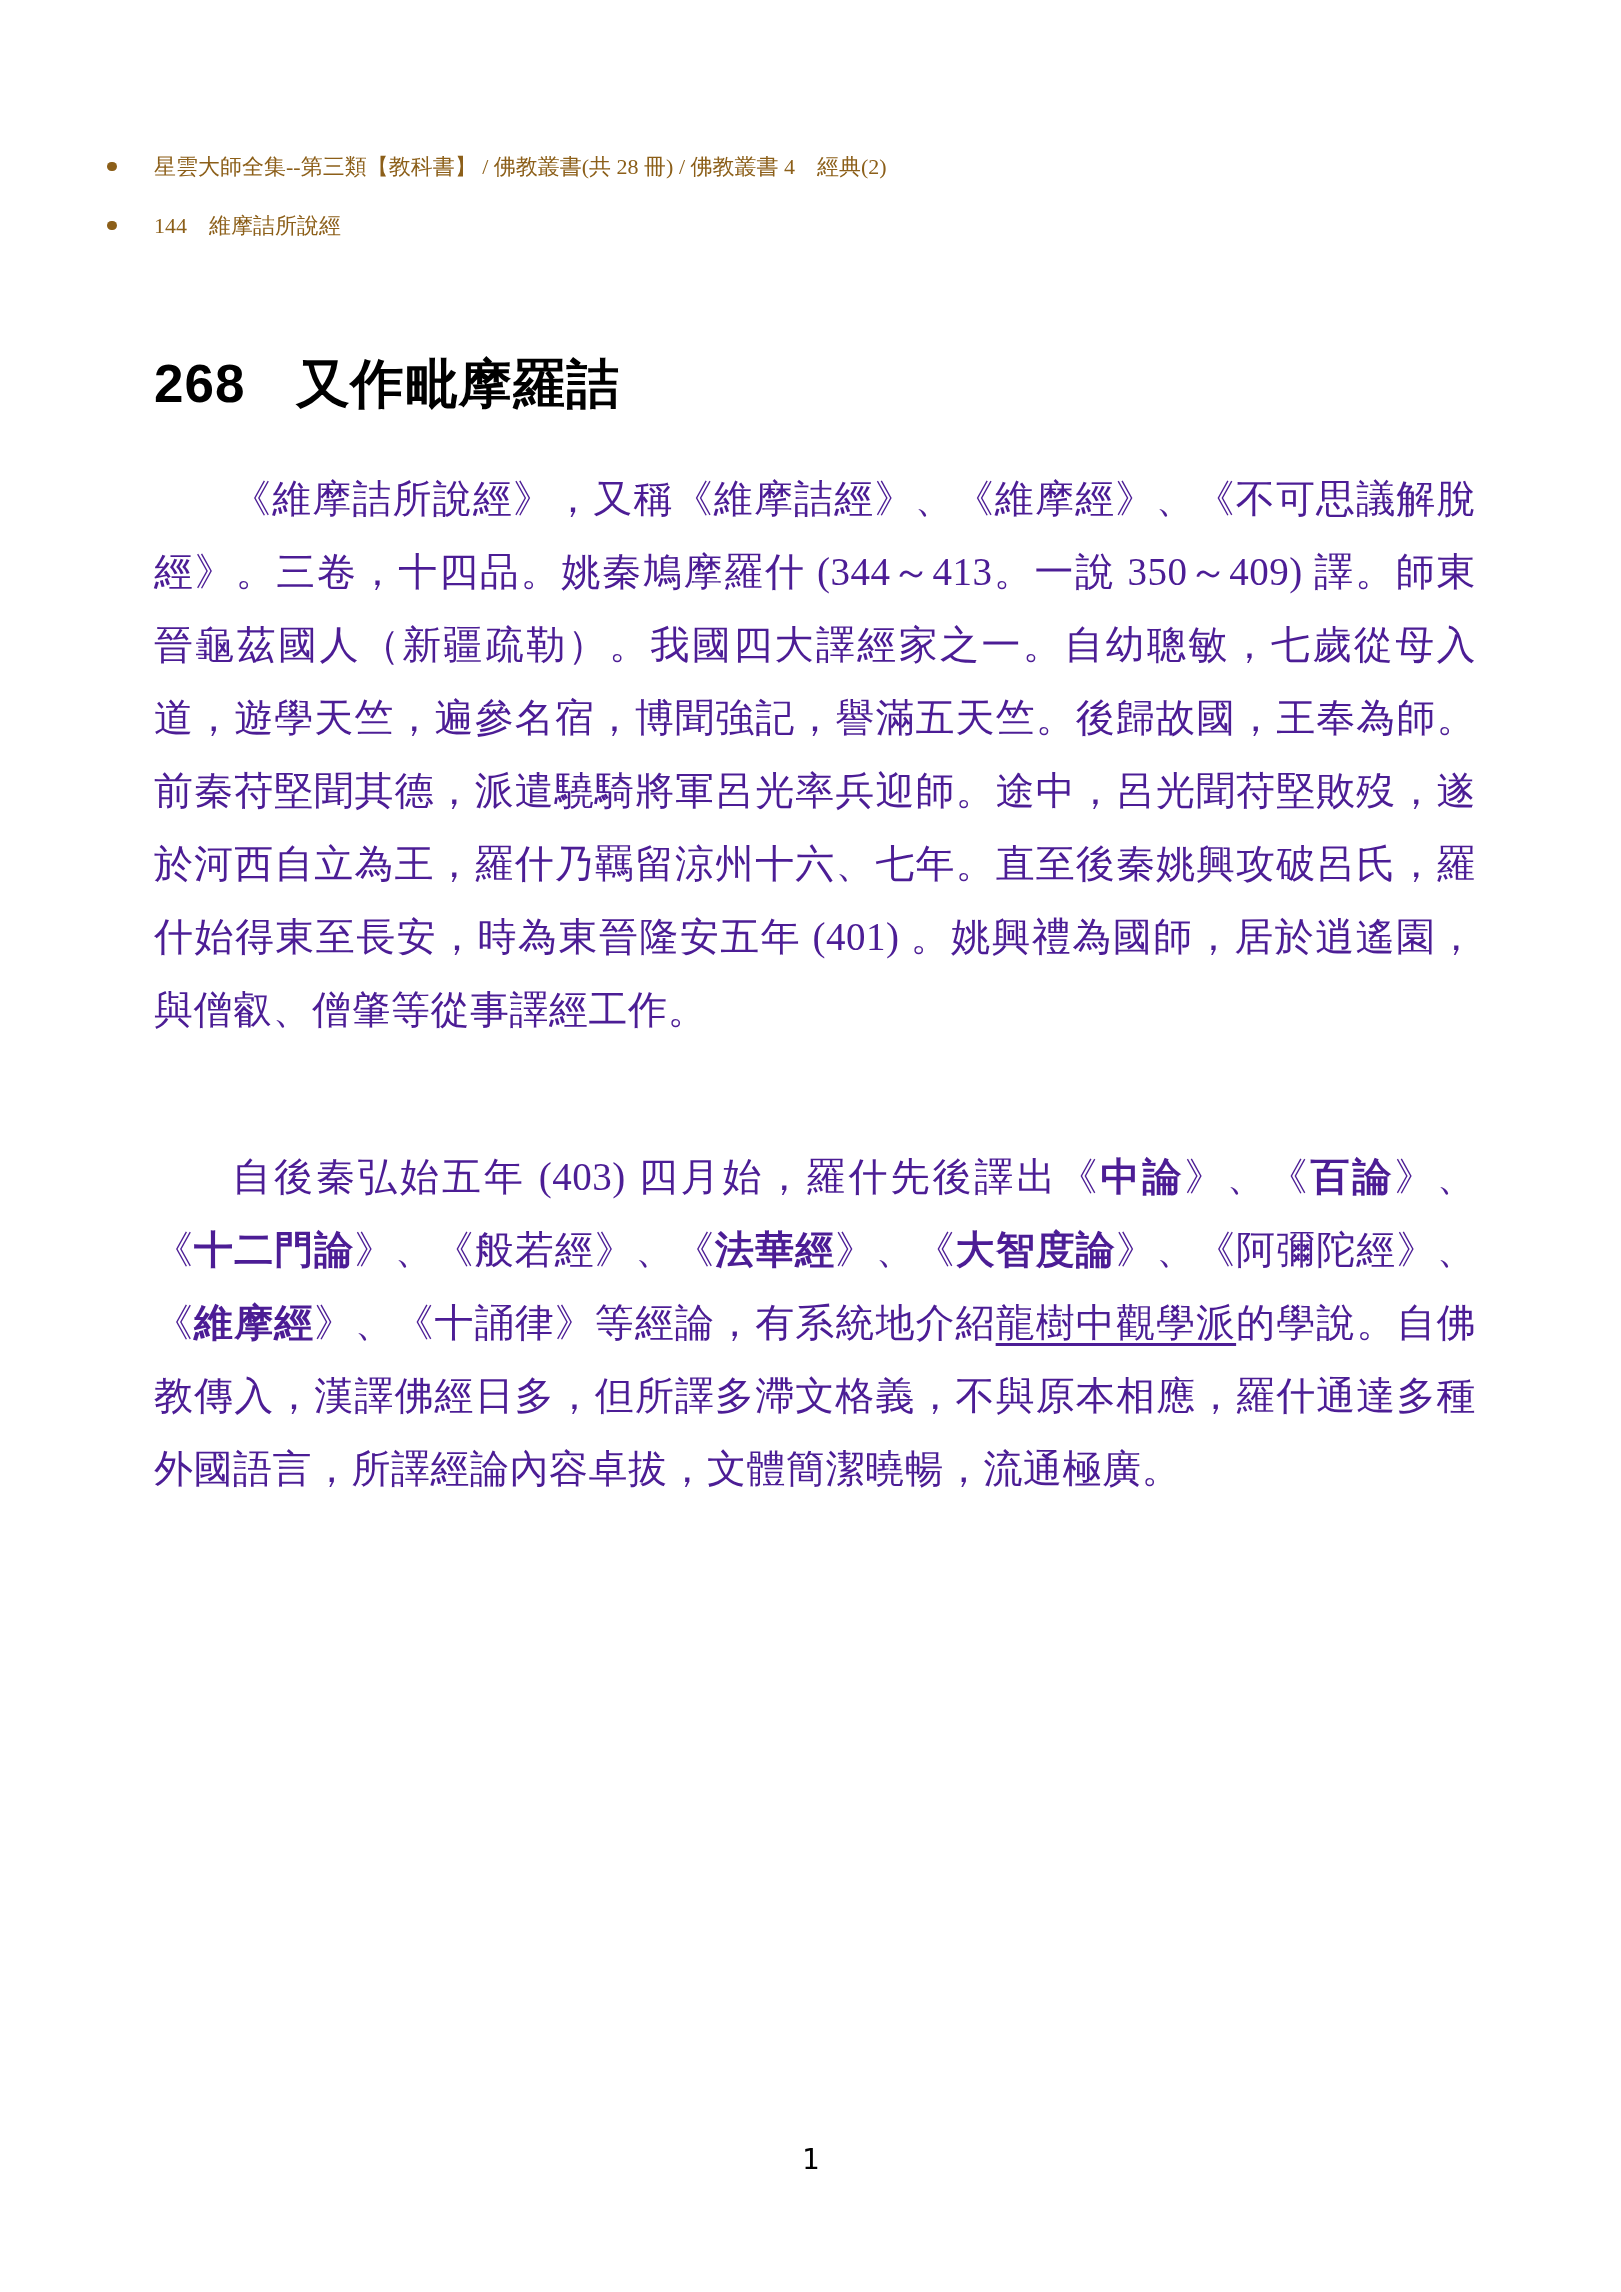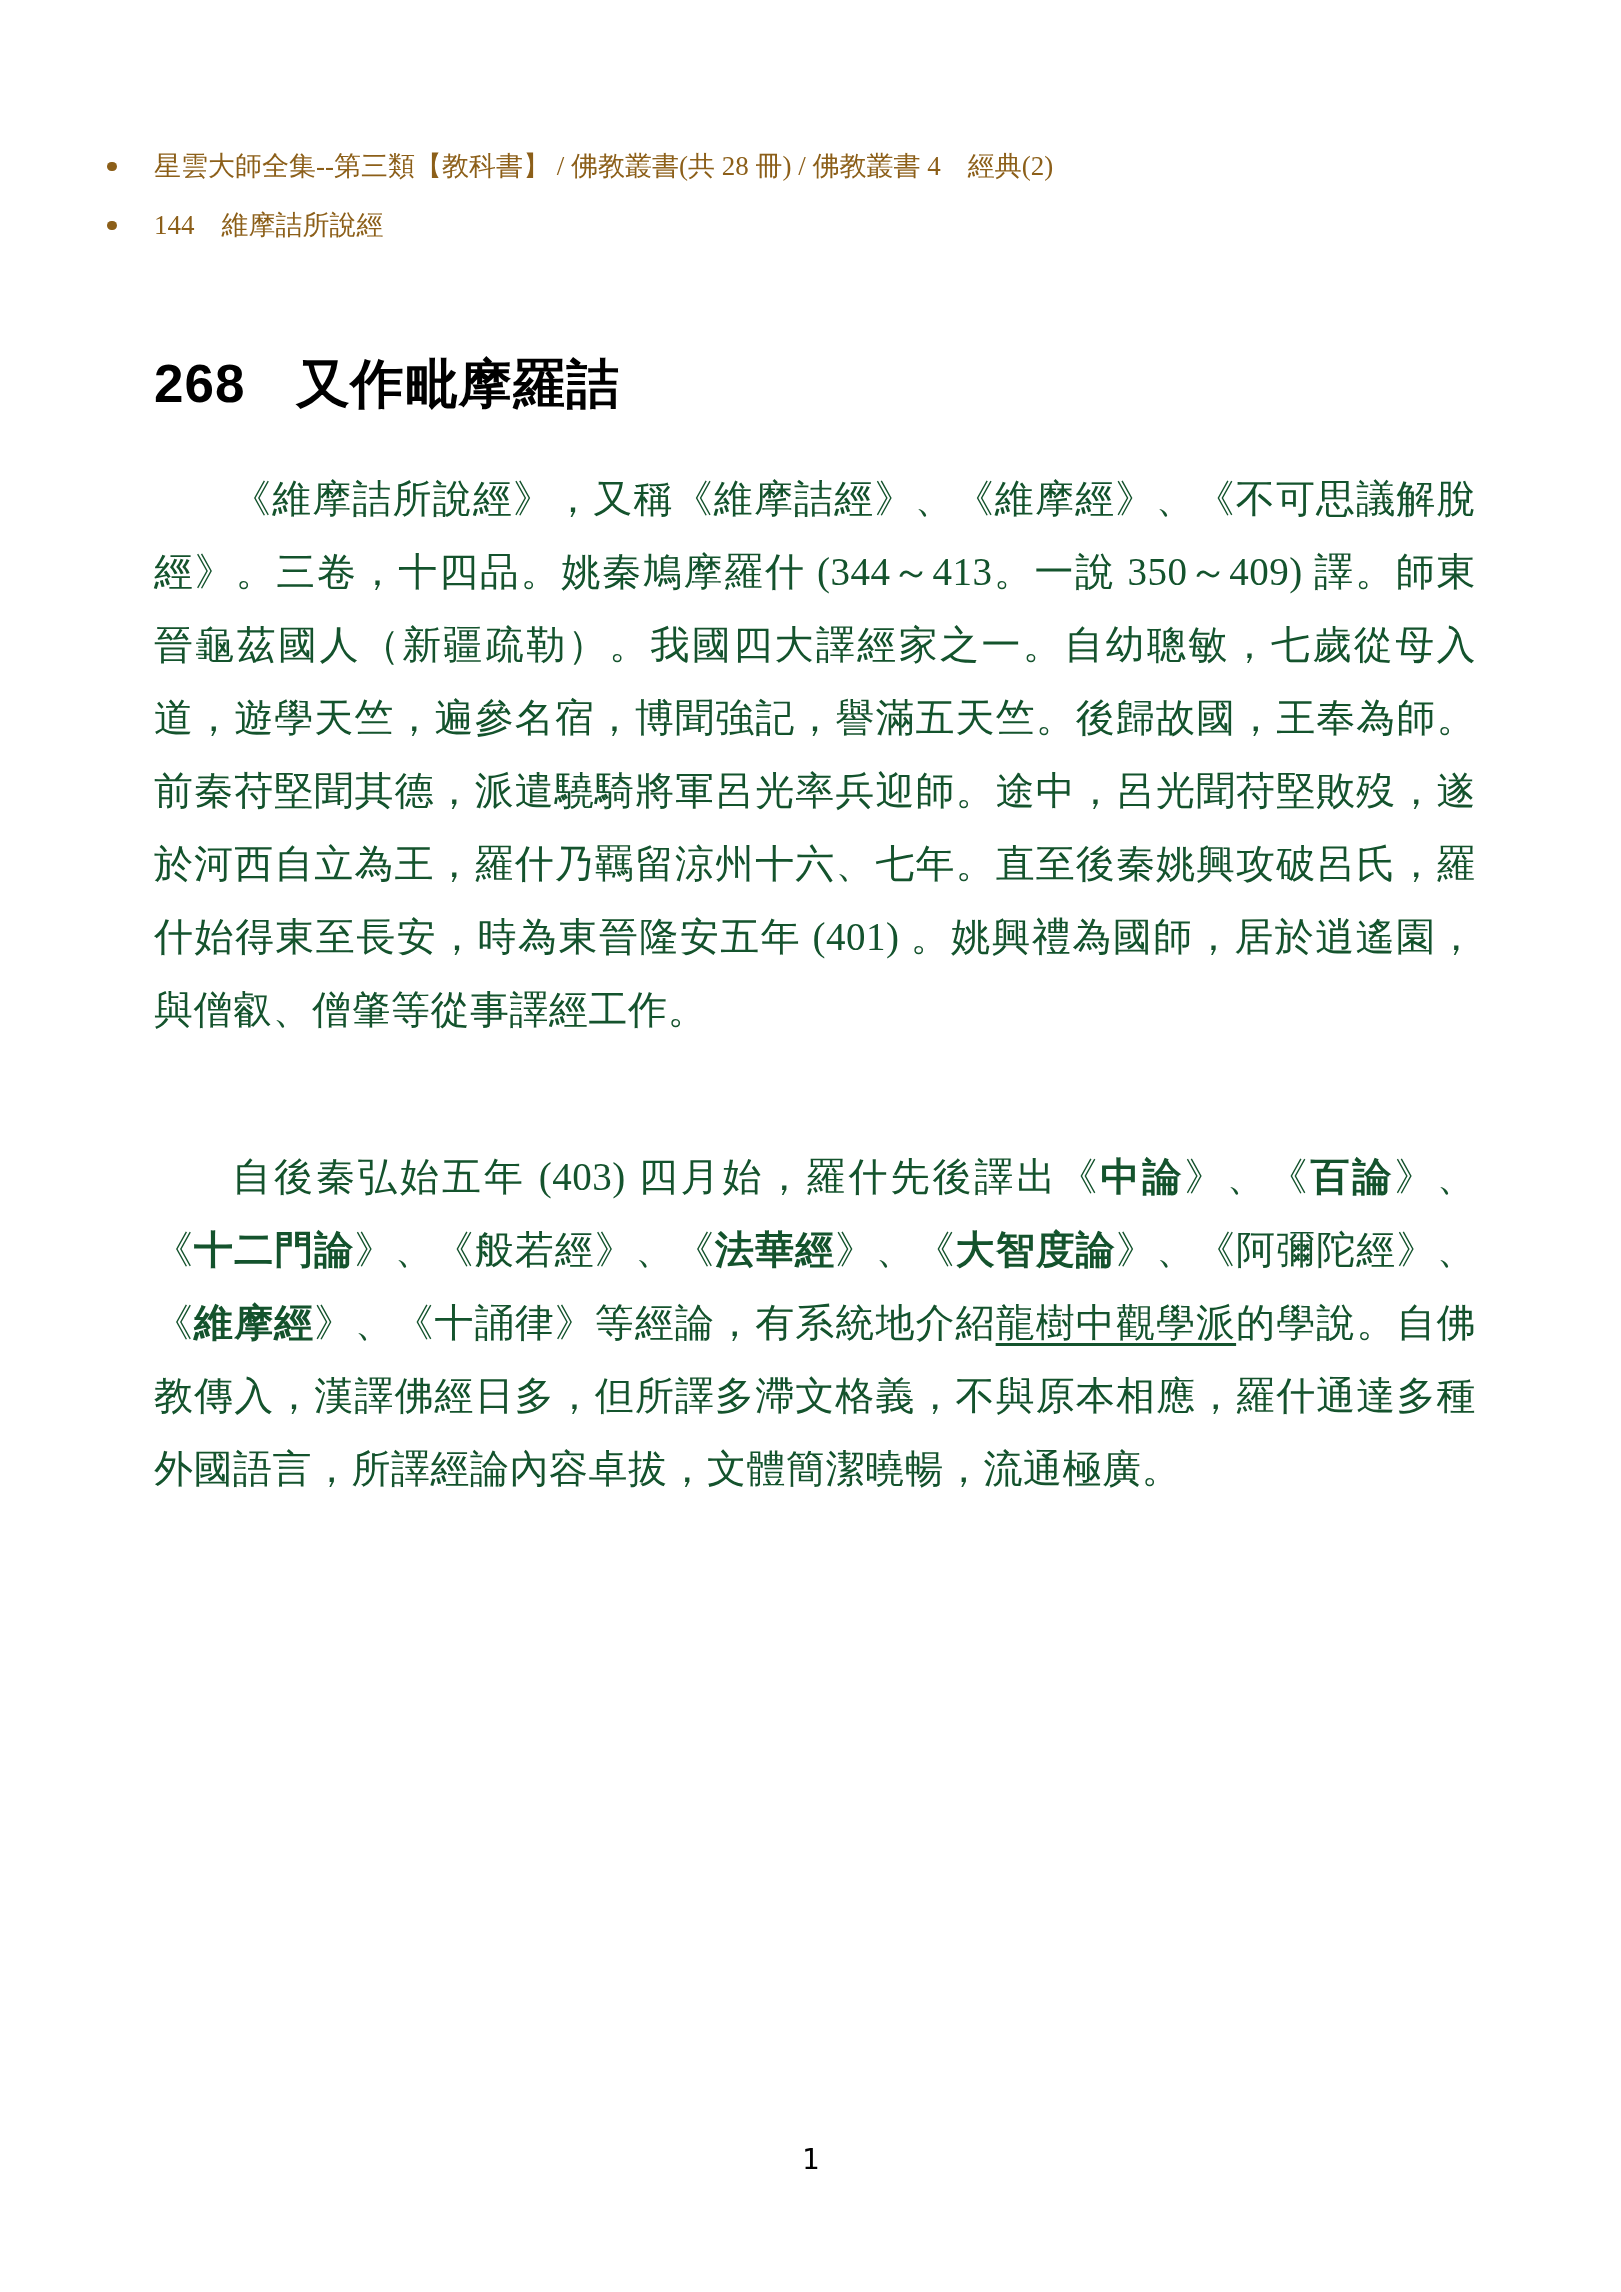--- a/index.html
+++ b/index.html
@@ -14,21 +14,21 @@
     background: #ffffff;
     box-sizing: border-box;
     overflow: hidden;
     font-family: "Liberation Serif", "DejaVu Serif", serif;
   }
   .breadcrumbs {
     list-style: none;
     margin: 0;
     padding: 137px 147px 0 154px;
     color: #8c5f19;
-    font-size: 27px;
+    font-size: 22px;
     line-height: 59px;
   }
   .breadcrumbs li {
     position: relative;
   }
   .breadcrumbs li .bullet {
     position: absolute;
     left: -47px;
     top: 24.5px;
     width: 9.8px;
@@ -49,21 +49,21 @@
     font-size: 53px;
     font-weight: bold;
     line-height: 65px;
     letter-spacing: 1px;
   }
   h1.doc-title .title-number {
     margin-right: 51px;
   }
   .article-body {
     margin: 46px 145px 0 154px;
-    color: #14532d;
+    color: #4c1d95;
     font-size: 39px;
     line-height: 73px;
     text-align: justify;
     letter-spacing: 0.5px;
     font-family: Liberation Serif, serif;
   }
   .article-body p {
     margin: 0 0 94px 0;
     text-indent: 2em;
   }

